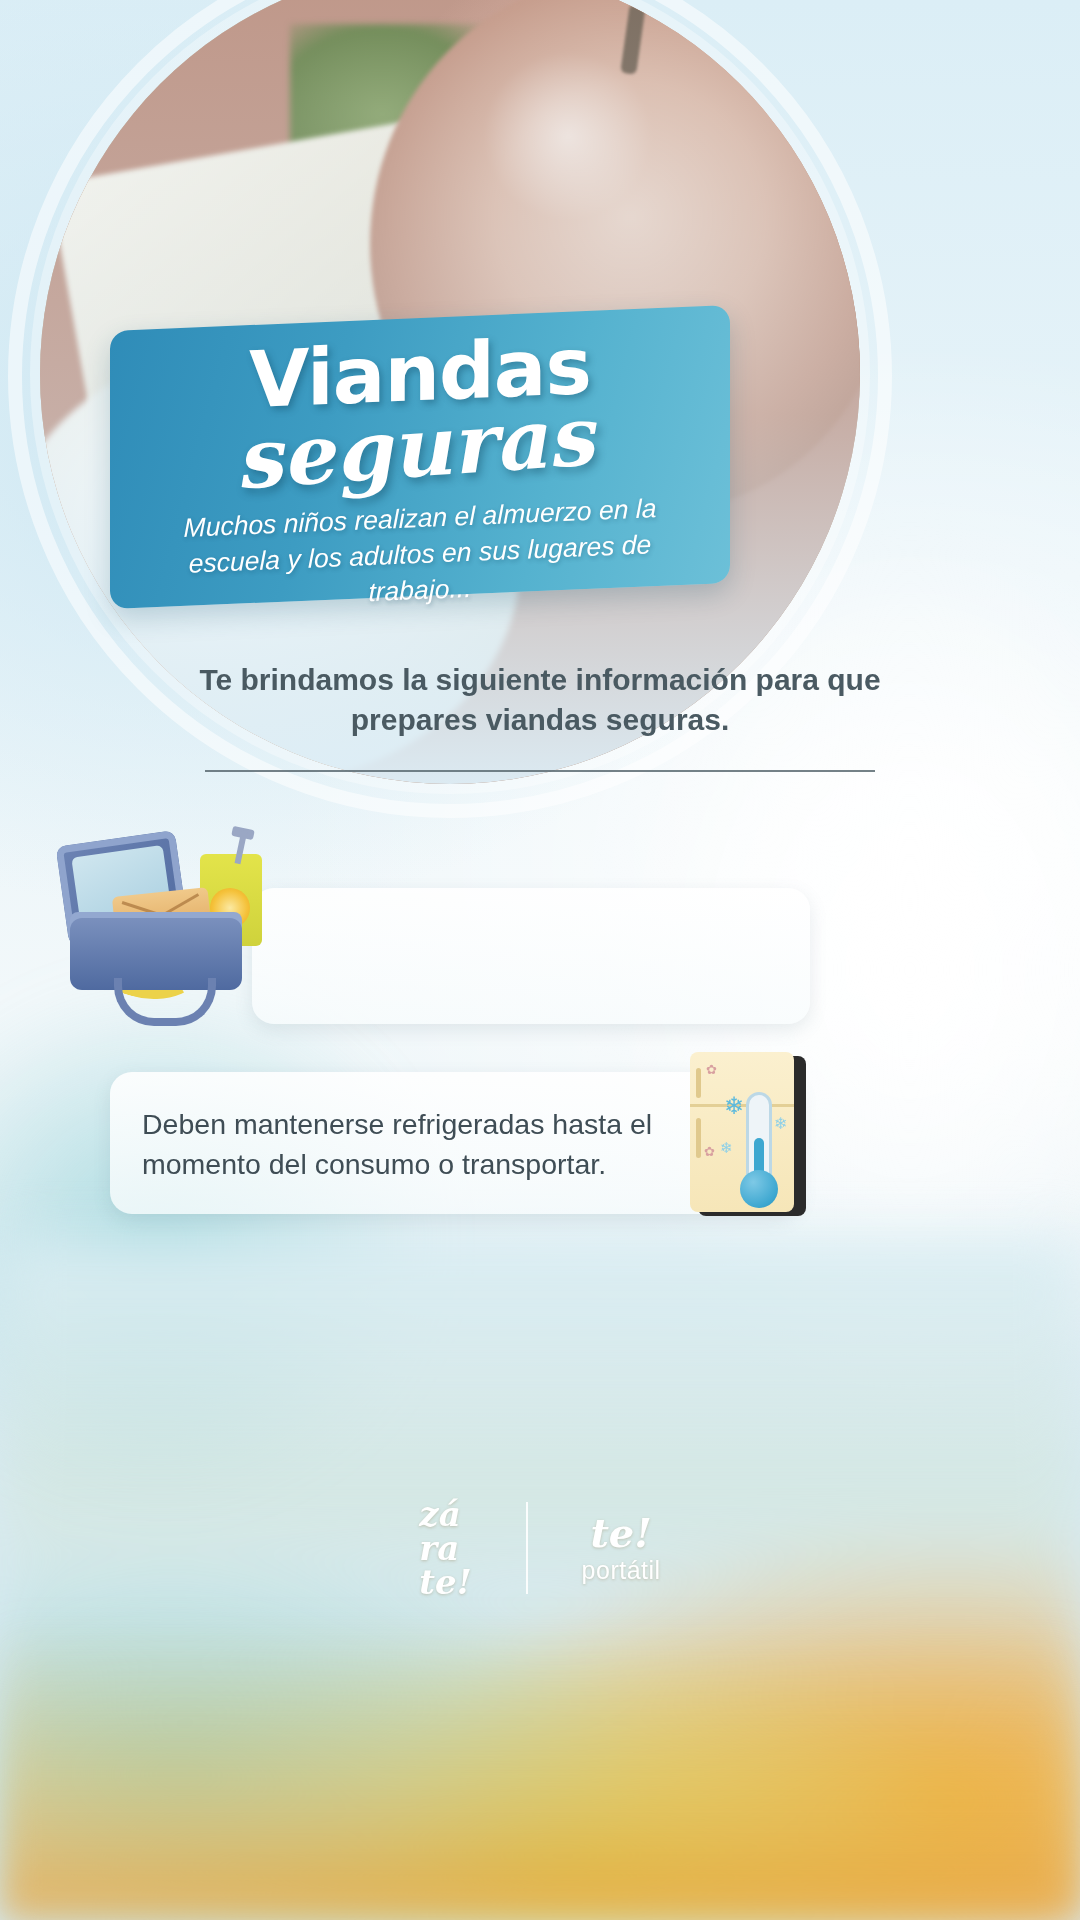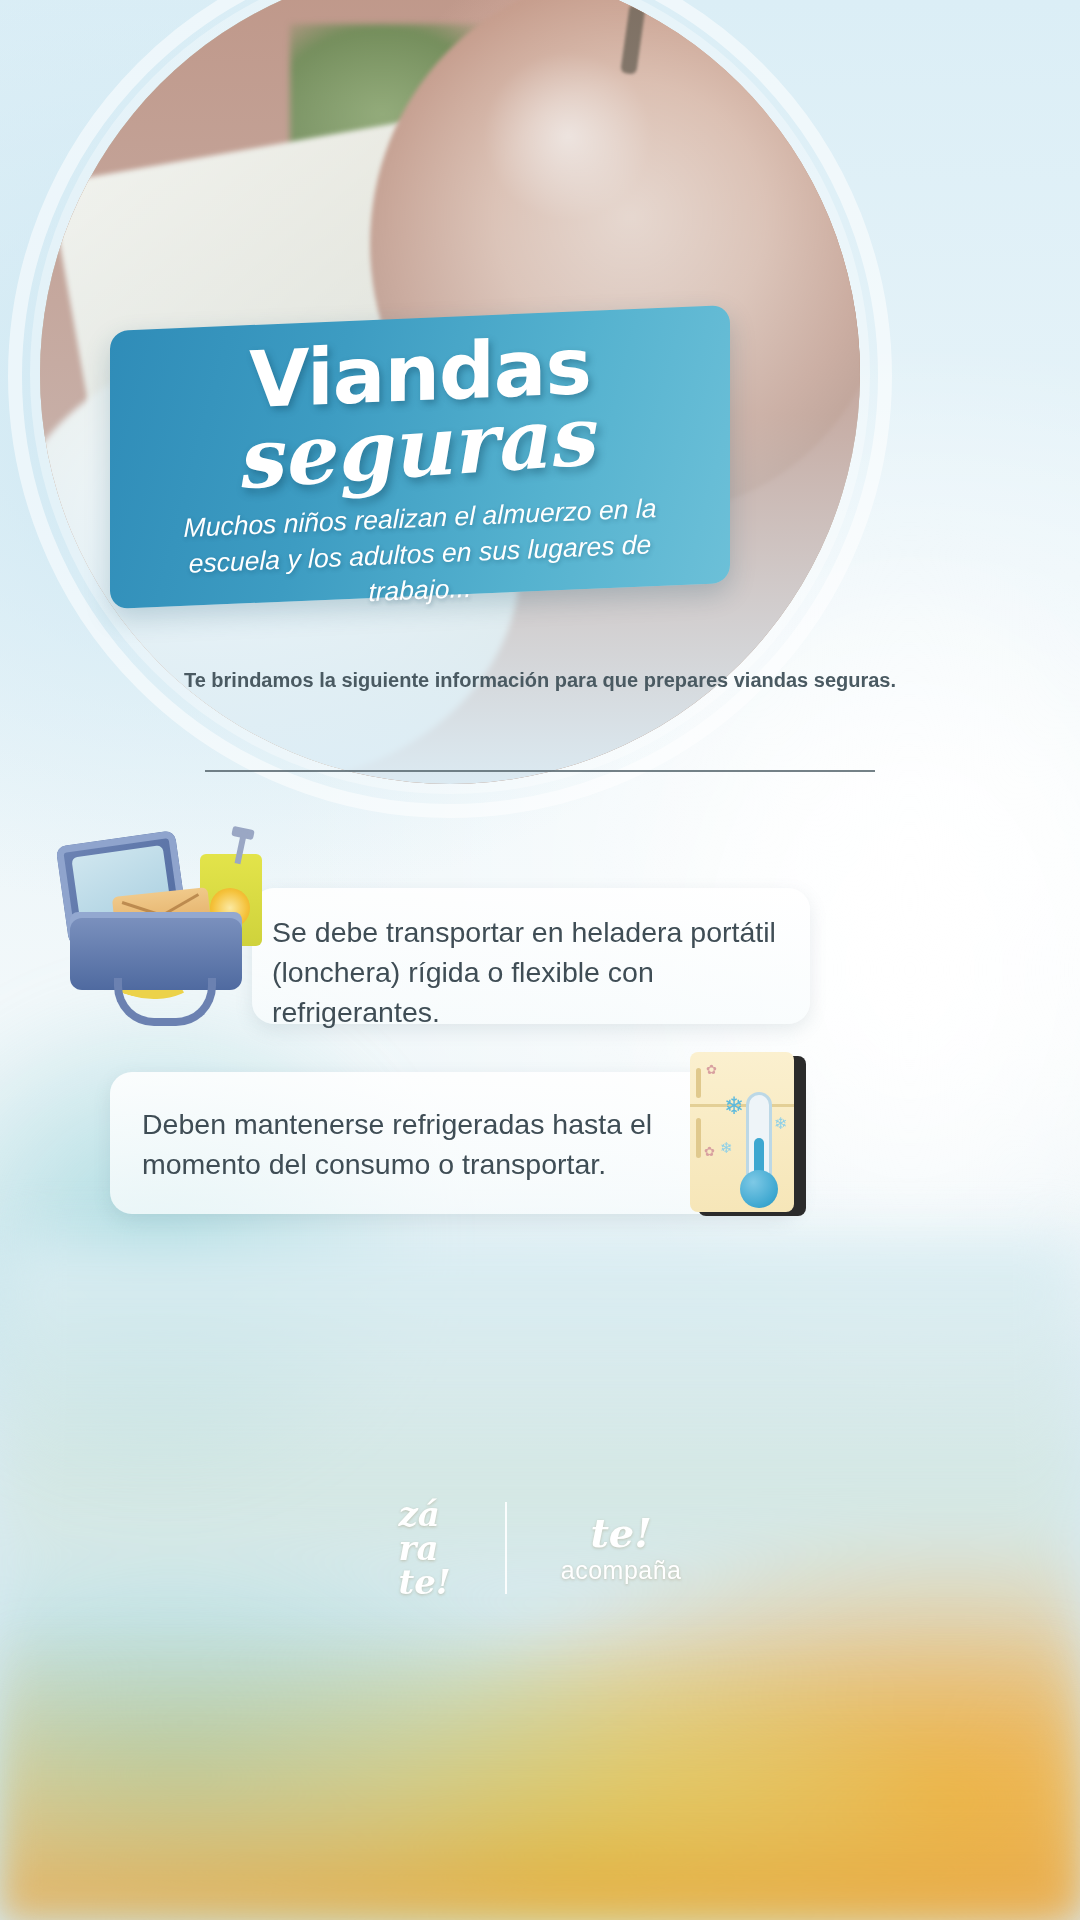--- a/index.html
+++ b/index.html
@@ -193,21 +193,21 @@
   }
 
   
   .lead {
     position: absolute;
     left: 140px; top: 660px;
     width: 800px;
     text-align: center;
     font-family: "Liberation Sans", sans-serif;
     font-weight: bold;
-    font-size: 20px;
+    font-size: 30px;
     line-height: 40px;
     color: #4a5a62;
   }
   .lead-rule {
     position: absolute;
     left: 205px; top: 770px;
     width: 670px; height: 2px;
     background: #5c6b72;
     opacity: .85;
   }
@@ -491,21 +491,20 @@
   <div class="title-inner">
     <div class="t-line1">Viandas</div>
     <div class="t-line2">seguras</div>
     <div class="t-sub">Muchos niños realizan el almuerzo en la escuela y los adultos en sus lugares de trabajo...</div>
   </div>
 
   <div class="lead">Te brindamos la siguiente información para que prepares viandas seguras.</div>
   <div class="lead-rule"></div>
 
   <div class="card" id="card1"></div>
-  <div class="card-text" id="card1-text">Se debe transportar en heladera portátil (lonchera) rígida o flexible con refrigerantes.</div>
 
   <div class="lunchbox">
     <div class="lb-juice"></div>
     <div class="lb-juice-circle"></div>
     <div class="lb-straw-b"></div>
     <div class="lb-straw"></div>
     <div class="lb-lid"></div>
     <div class="lb-lid-glass"></div>
     <div class="lb-banana"></div>
     <div class="lb-sandwich"></div>
@@ -536,17 +535,17 @@
 
   <div class="footer">
     <div class="logo-zarate">
       <div>zá</div>
       <div>ra</div>
       <div>te!</div>
     </div>
     <div class="logo-divider"></div>
     <div class="logo-te">
       <div class="logo-te-main">te!</div>
-      <div class="logo-te-sub">acompaña</div>
+      <div class="logo-te-sub">portátil</div>
     </div>
   </div>
 
 </div>
 
 </body></html>

